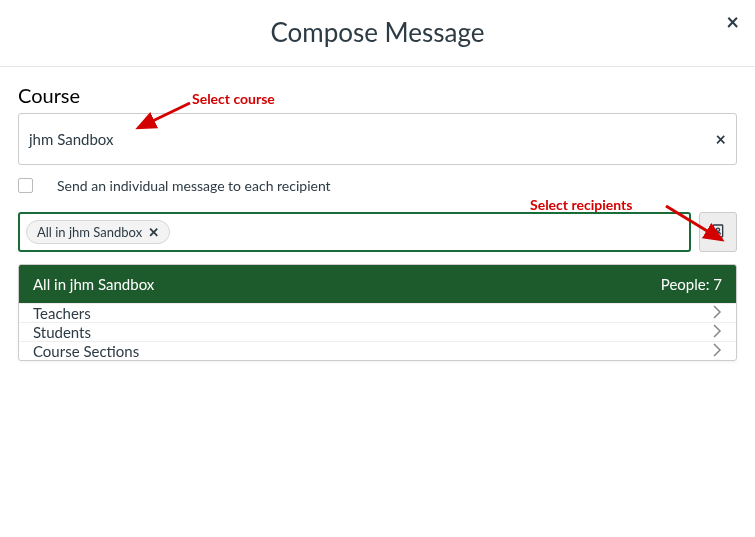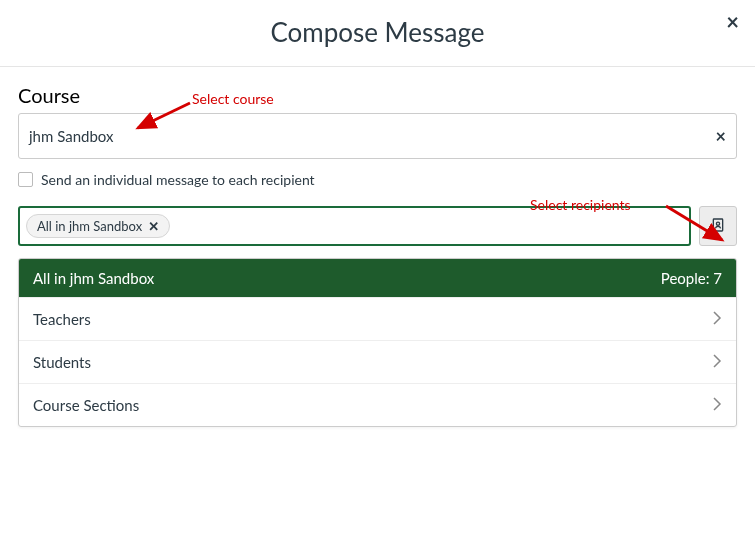--- a/index.html
+++ b/index.html
@@ -39,21 +39,21 @@
   .field-label {
     font-size: 20px;
     color: #000000;
     margin-bottom: 6px;
     display: block;
   }
   .course-input-wrap {
     position: relative;
     border: 1px solid #ccc;
     border-radius: 3px;
-    height: 46px;
+    height: 52px;
     display: flex;
     align-items: center;
     padding: 0 36px 0 10px;
     margin-bottom: 12px;
   }
   .course-input-wrap span.value {
     font-size: 15px;
     color: #2d3b45;
   }
   .course-clear {
@@ -62,21 +62,21 @@
     top: 50%;
     transform: translateY(-50%);
     font-size: 18px;
     font-weight: bold;
     cursor: pointer;
     color: #2d3b45;
   }
   .checkbox-row {
     display: flex;
     align-items: center;
-    gap: 8px;
+    gap: 24px;
     margin-bottom: 18px;
   }
   .checkbox-row .cb {
     width: 15px;
     height: 15px;
     border: 1px solid #bbb;
     border-radius: 2px;
     background: #fff;
     cursor: pointer;
   }
@@ -141,36 +141,36 @@
     display: flex;
     justify-content: space-between;
     align-items: center;
     padding: 10px 14px;
     font-size: 15px;
   }
   .dropdown-row {
     display: flex;
     justify-content: space-between;
     align-items: center;
-    padding: 12px 14px;
+    padding: 0 14px;
     border-top: 1px solid #eee;
     font-size: 15px;
     color: #2d3b45;
     cursor: pointer;
   }
   .chev {
     color: #888;
   }
   .chev svg { width: 10px; height: 14px; }
 
   
   .anno {
     position: absolute;
     color: #d40000;
-    font-weight: normal;
+    font-weight: bold;
     font-size: 14px;
     pointer-events: none;
     white-space: nowrap;
   }
   .arrow {
     position: absolute;
     pointer-events: none;
   }
 </style>
 </head>

